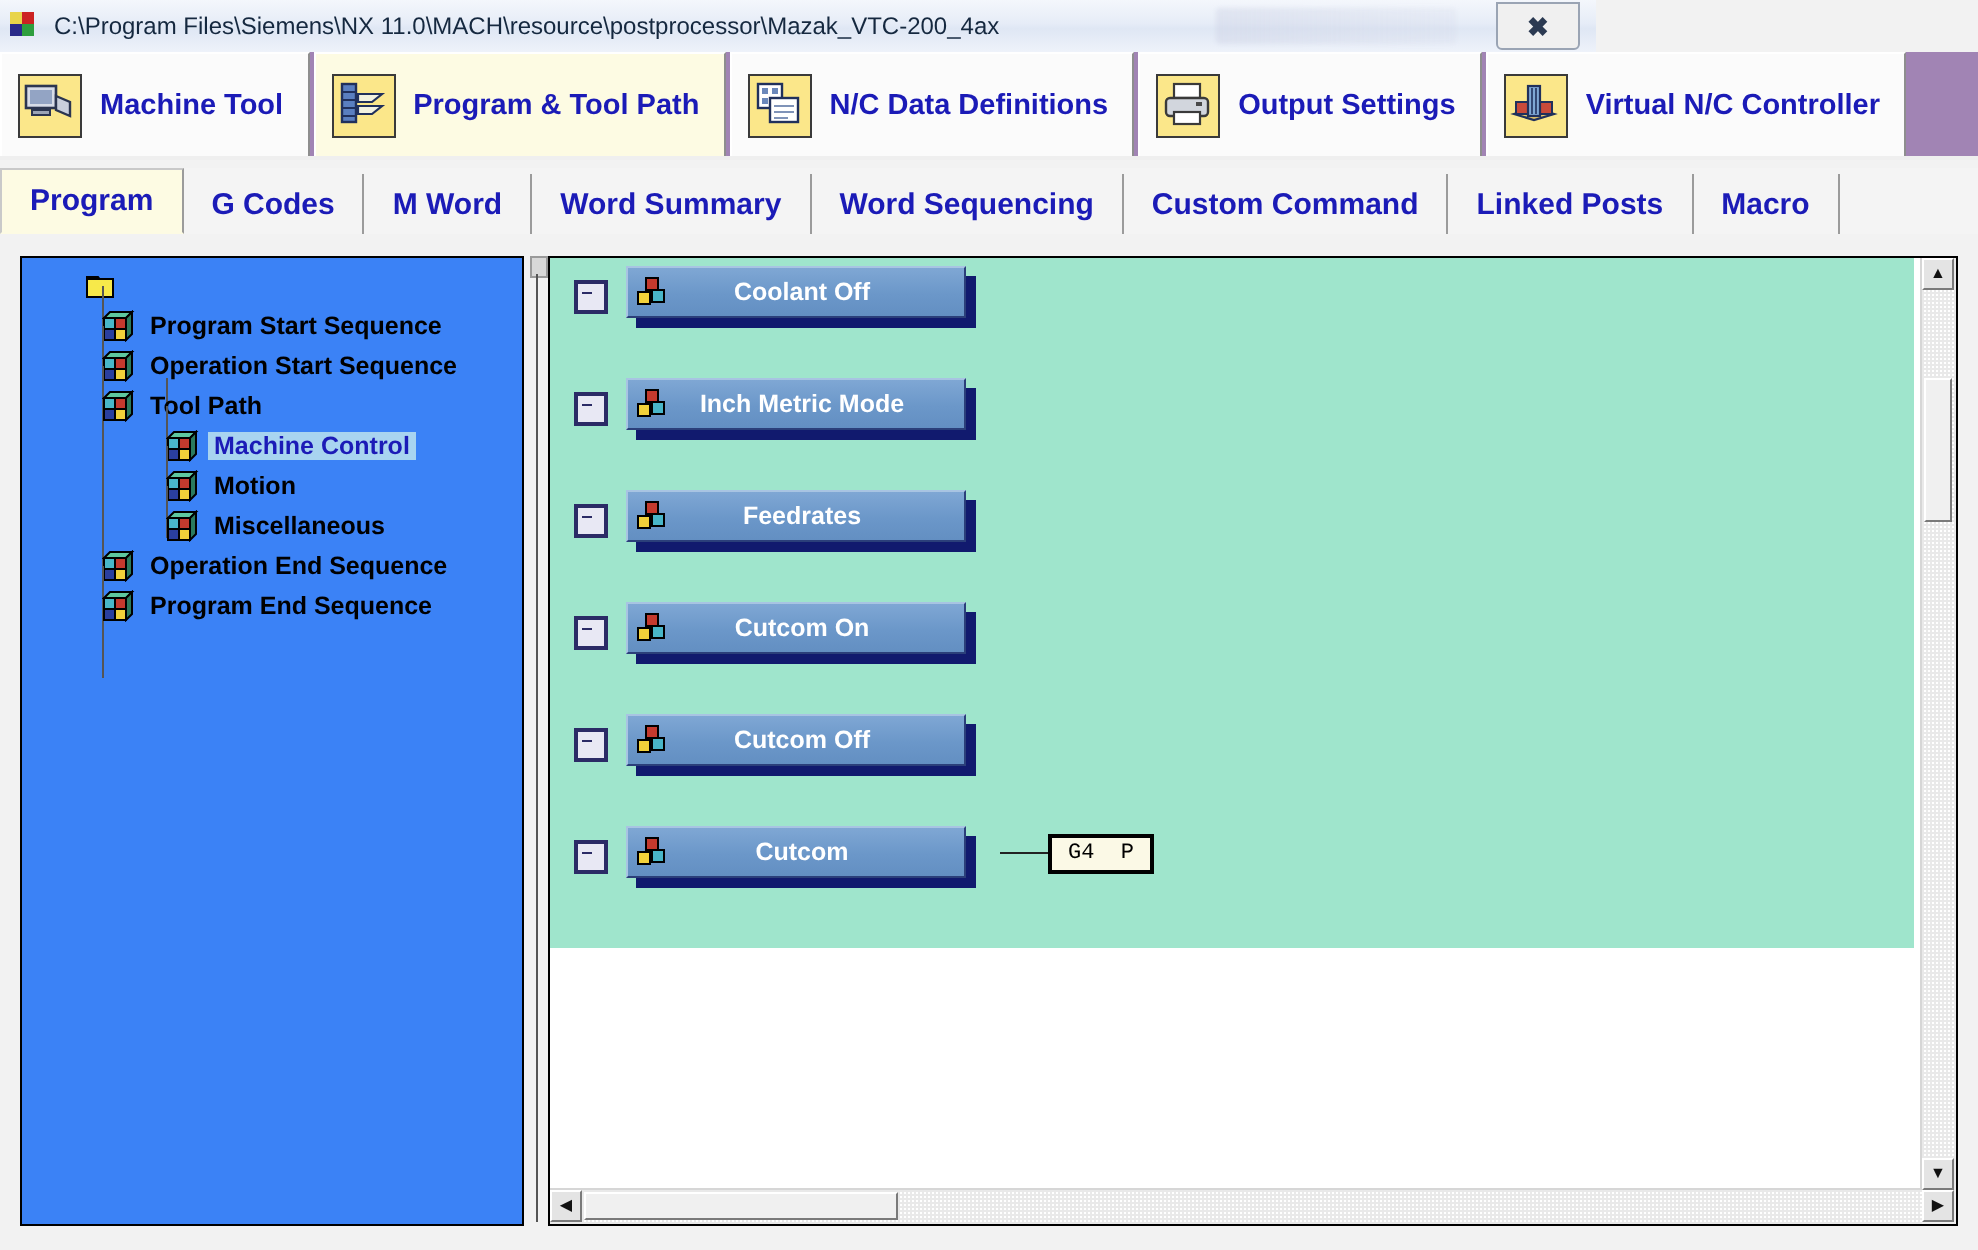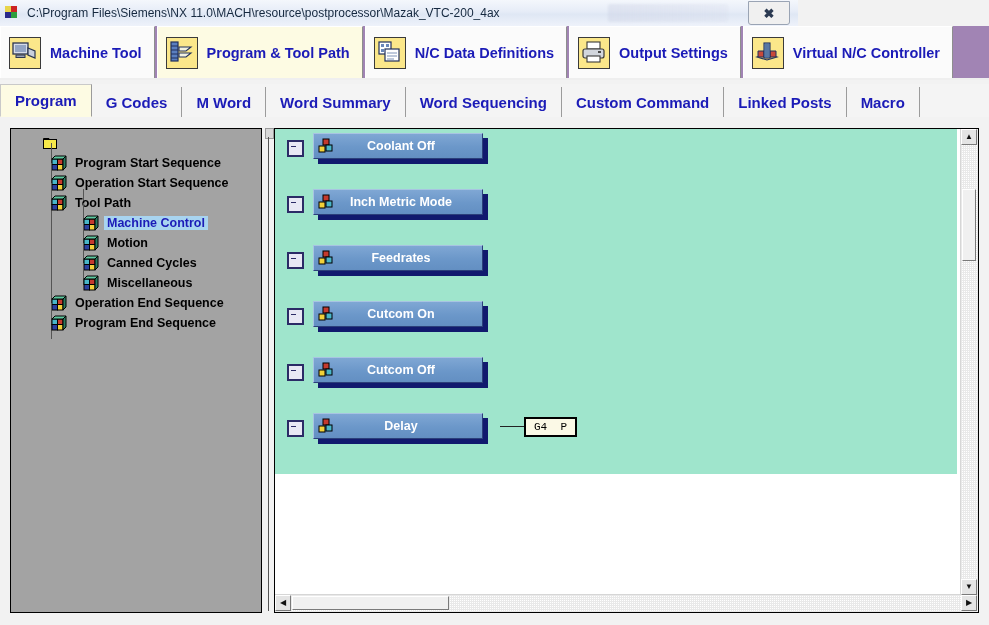--- a/index.html
+++ b/index.html
@@ -120,21 +120,21 @@
   .body {
     position: absolute; left: 0; top: 117px;
     width: 989px; height: 508px;
     background: #f2f2f2;
   }
 
   
   .treepane {
     position: absolute; left: 10px; top: 11px;
     width: 250px; height: 483px;
-    background: #a3a3a3;
+    background: #3b82f6;
     border: 1px solid #000000;
     overflow: hidden;
   }
   .tree { position: relative; padding: 4px 0 0 0; }
 
   .tnode {
     position: relative;
     height: 20px;
     display: flex; align-items: center;
     white-space: nowrap;
@@ -480,47 +480,33 @@
               <rect x="6.5" y="4" width="5.5" height="5.5" fill="#c43a2e" stroke="#000" stroke-width="1"></rect>
               <rect x="1" y="9.5" width="5.5" height="5.5" fill="#2a3f9e" stroke="#000" stroke-width="1"></rect>
               <rect x="6.5" y="9.5" width="5.5" height="5.5" fill="#f2d13a" stroke="#000" stroke-width="1"></rect>
               <path d="M1 4 L4 1 L15 1 L12 4 Z" fill="#5ec8a0" stroke="#000" stroke-width="1"></path>
               <path d="M12 4 L15 1 L15 12 L12 15 Z" fill="#2a7a5e" stroke="#000" stroke-width="1"></path>
             </svg>
           </div>
           <span class="lbl">Motion</span>
         </div>
 
+
         <div class="tnode" style="padding-left:72px;">
           <div class="elbow" style="left:72px; top:-10px; width:12px; height:20px;"></div>
           <div class="cube">
             <svg width="17" height="16" viewBox="0 0 17 16">
               <rect x="1" y="4" width="5.5" height="5.5" fill="#49b6c8" stroke="#000" stroke-width="1"></rect>
               <rect x="6.5" y="4" width="5.5" height="5.5" fill="#c43a2e" stroke="#000" stroke-width="1"></rect>
               <rect x="1" y="9.5" width="5.5" height="5.5" fill="#2a3f9e" stroke="#000" stroke-width="1"></rect>
               <rect x="6.5" y="9.5" width="5.5" height="5.5" fill="#f2d13a" stroke="#000" stroke-width="1"></rect>
               <path d="M1 4 L4 1 L15 1 L12 4 Z" fill="#5ec8a0" stroke="#000" stroke-width="1"></path>
               <path d="M12 4 L15 1 L15 12 L12 15 Z" fill="#2a7a5e" stroke="#000" stroke-width="1"></path>
             </svg>
           </div>
-          <span class="lbl">Canned Cycles</span>
-        </div>
-
-        <div class="tnode" style="padding-left:72px;">
-          <div class="elbow" style="left:72px; top:-10px; width:12px; height:20px;"></div>
-          <div class="cube">
-            <svg width="17" height="16" viewBox="0 0 17 16">
-              <rect x="1" y="4" width="5.5" height="5.5" fill="#49b6c8" stroke="#000" stroke-width="1"></rect>
-              <rect x="6.5" y="4" width="5.5" height="5.5" fill="#c43a2e" stroke="#000" stroke-width="1"></rect>
-              <rect x="1" y="9.5" width="5.5" height="5.5" fill="#2a3f9e" stroke="#000" stroke-width="1"></rect>
-              <rect x="6.5" y="9.5" width="5.5" height="5.5" fill="#f2d13a" stroke="#000" stroke-width="1"></rect>
-              <path d="M1 4 L4 1 L15 1 L12 4 Z" fill="#5ec8a0" stroke="#000" stroke-width="1"></path>
-              <path d="M12 4 L15 1 L15 12 L12 15 Z" fill="#2a7a5e" stroke="#000" stroke-width="1"></path>
-            </svg>
-          </div>
           <span class="lbl">Miscellaneous</span>
         </div>
 
         <div class="tnode" style="padding-left:40px;">
           <div class="elbow" style="left:40px; top:-10px; width:12px; height:20px;"></div>
           <div class="cube">
             <svg width="17" height="16" viewBox="0 0 17 16">
               <rect x="1" y="4" width="5.5" height="5.5" fill="#49b6c8" stroke="#000" stroke-width="1"></rect>
               <rect x="6.5" y="4" width="5.5" height="5.5" fill="#c43a2e" stroke="#000" stroke-width="1"></rect>
               <rect x="1" y="9.5" width="5.5" height="5.5" fill="#2a3f9e" stroke="#000" stroke-width="1"></rect>
@@ -648,21 +634,21 @@
           <div class="blockwrap">
             <div class="blockshadow"></div>
             <div class="block">
               <div class="blk-ico">
                 <svg width="16" height="16" viewBox="0 0 16 16">
                   <rect x="5" y="1" width="6" height="6" fill="#c43a2e" stroke="#000" stroke-width="1"></rect>
                   <rect x="1" y="8" width="6" height="6" fill="#f2d13a" stroke="#000" stroke-width="1"></rect>
                   <rect x="8" y="7" width="6" height="6" fill="#49b6c8" stroke="#000" stroke-width="1"></rect>
                 </svg>
               </div>
-              <div class="blk-label">Delay</div>
+              <div class="blk-label">Cutcom</div>
             </div>
             <div class="connector"></div>
             <div class="codebox">G4  P</div>
           </div>
         </div>
 
         <div class="row" style="top:340px;flex-direction:column;">
           <div class="expander"></div>
           <div class="blockwrap">
             <div class="blockshadow"></div>

